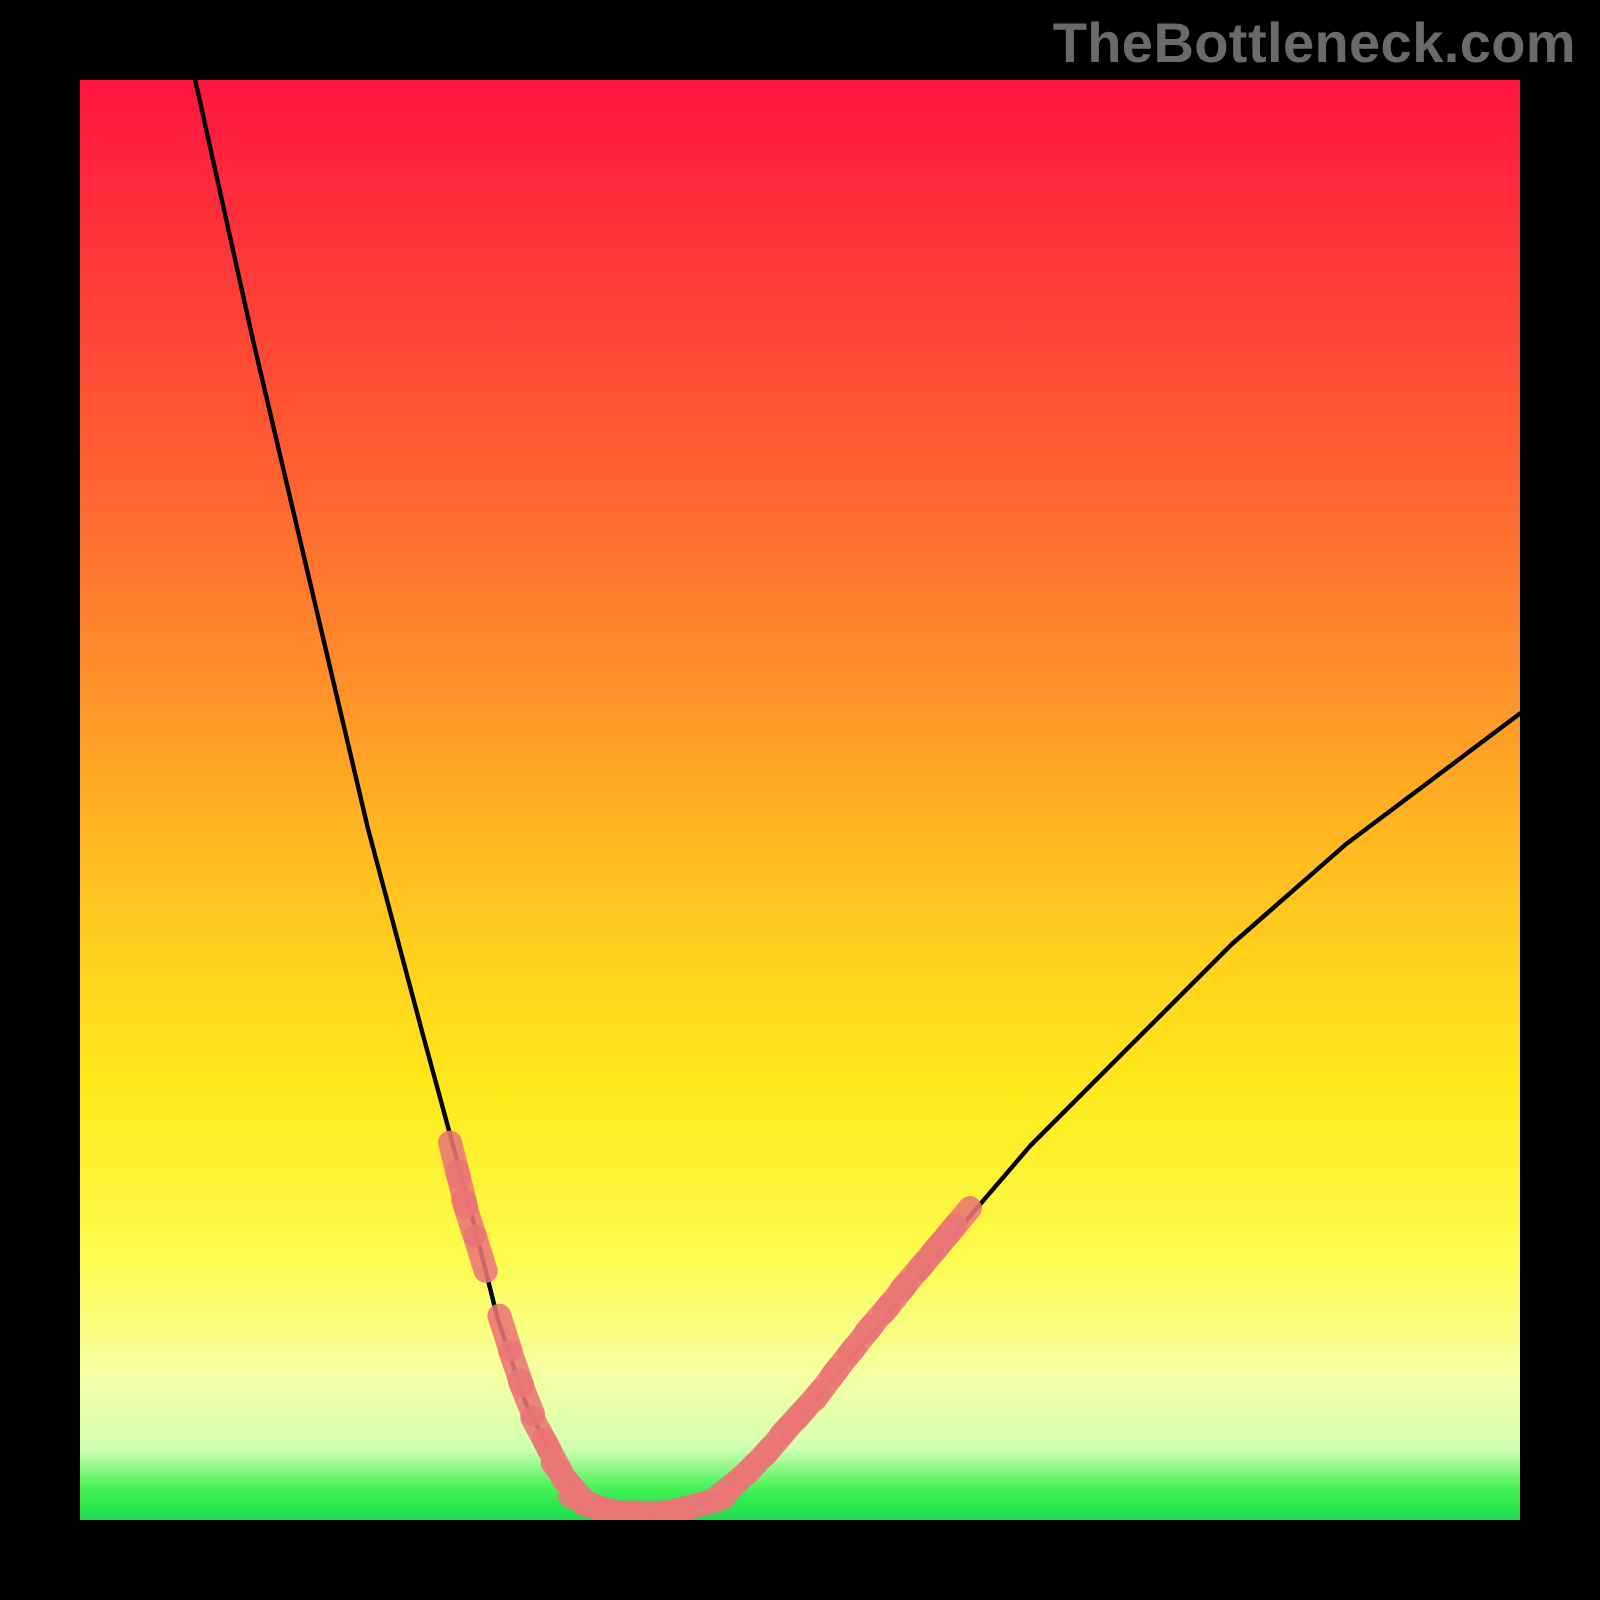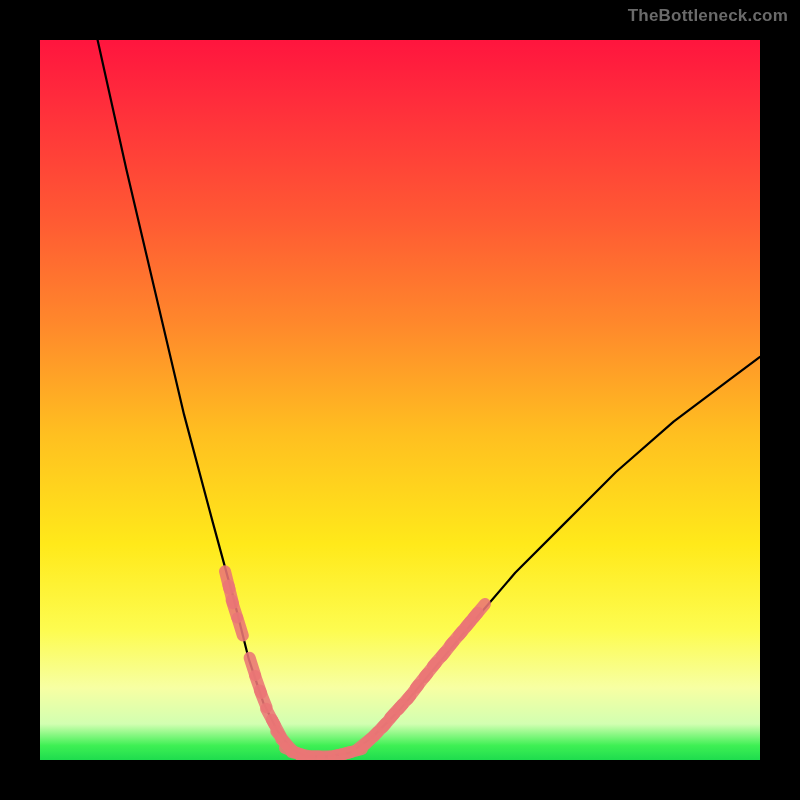--- a/index.html
+++ b/index.html
@@ -15,21 +15,21 @@
     position: relative;
     width: 800px;
     height: 800px;
     background: #000;
   }
   .watermark {
     position: absolute;
     top: 6px;
     right: 12px;
     color: #6a6a6a;
-    font-size: 17px;
+    font-size: 28px;
     font-weight: 600;
     z-index: 20;
     letter-spacing: 0.2px;
   }
   .plot-area {
     position: absolute;
     left: 40px;
     top: 40px;
     width: 720px;
     height: 720px;

